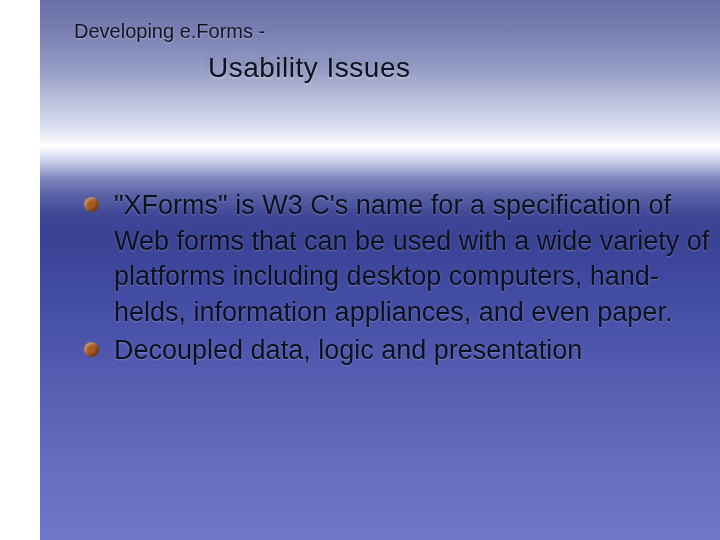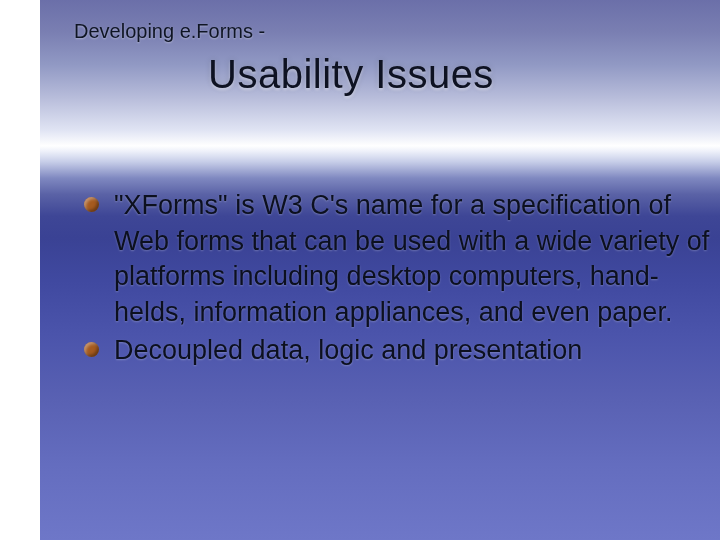--- a/index.html
+++ b/index.html
@@ -40,21 +40,21 @@
     top: 20px;
     left: 34px;
     font-size: 20px;
     color: #0f1524;
     text-shadow: 0 1px 2px rgba(255,255,255,0.35);
   }
   .title {
     position: absolute;
     top: 52px;
     left: 168px;
-    font-size: 40px;
+    font-size: 28px;
     color: #0e1222;
     text-shadow: 0 2px 3px rgba(255,255,255,0.4), 0 0 6px rgba(0,0,0,0.15);
     letter-spacing: 0.5px;
   }
   .body {
     position: absolute;
     top: 188px;
     left: 40px;
     right: 36px;
   }

